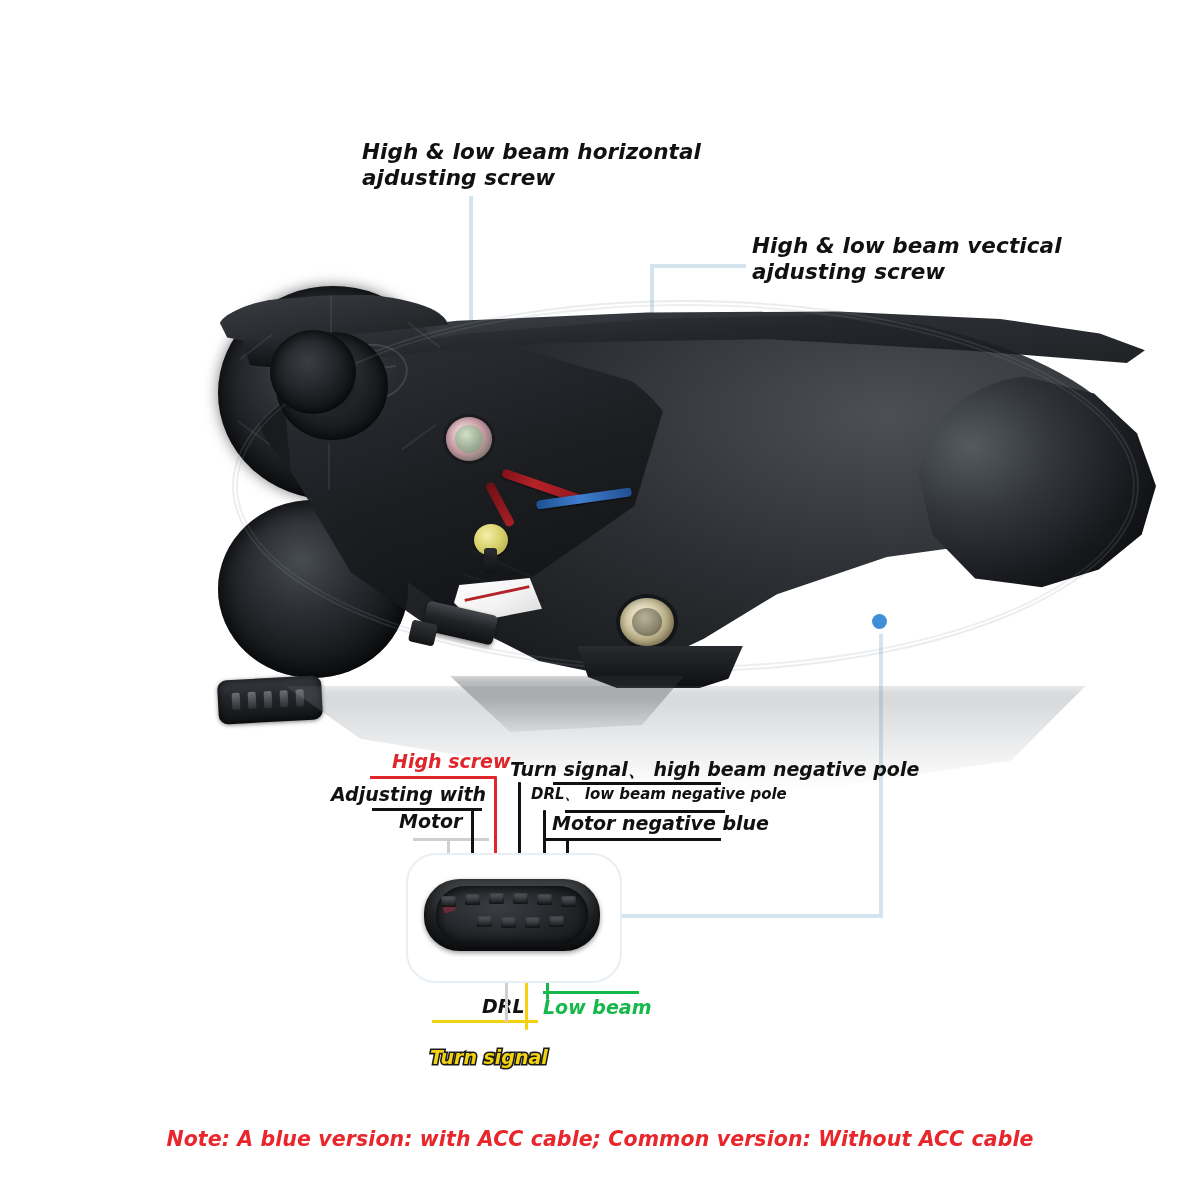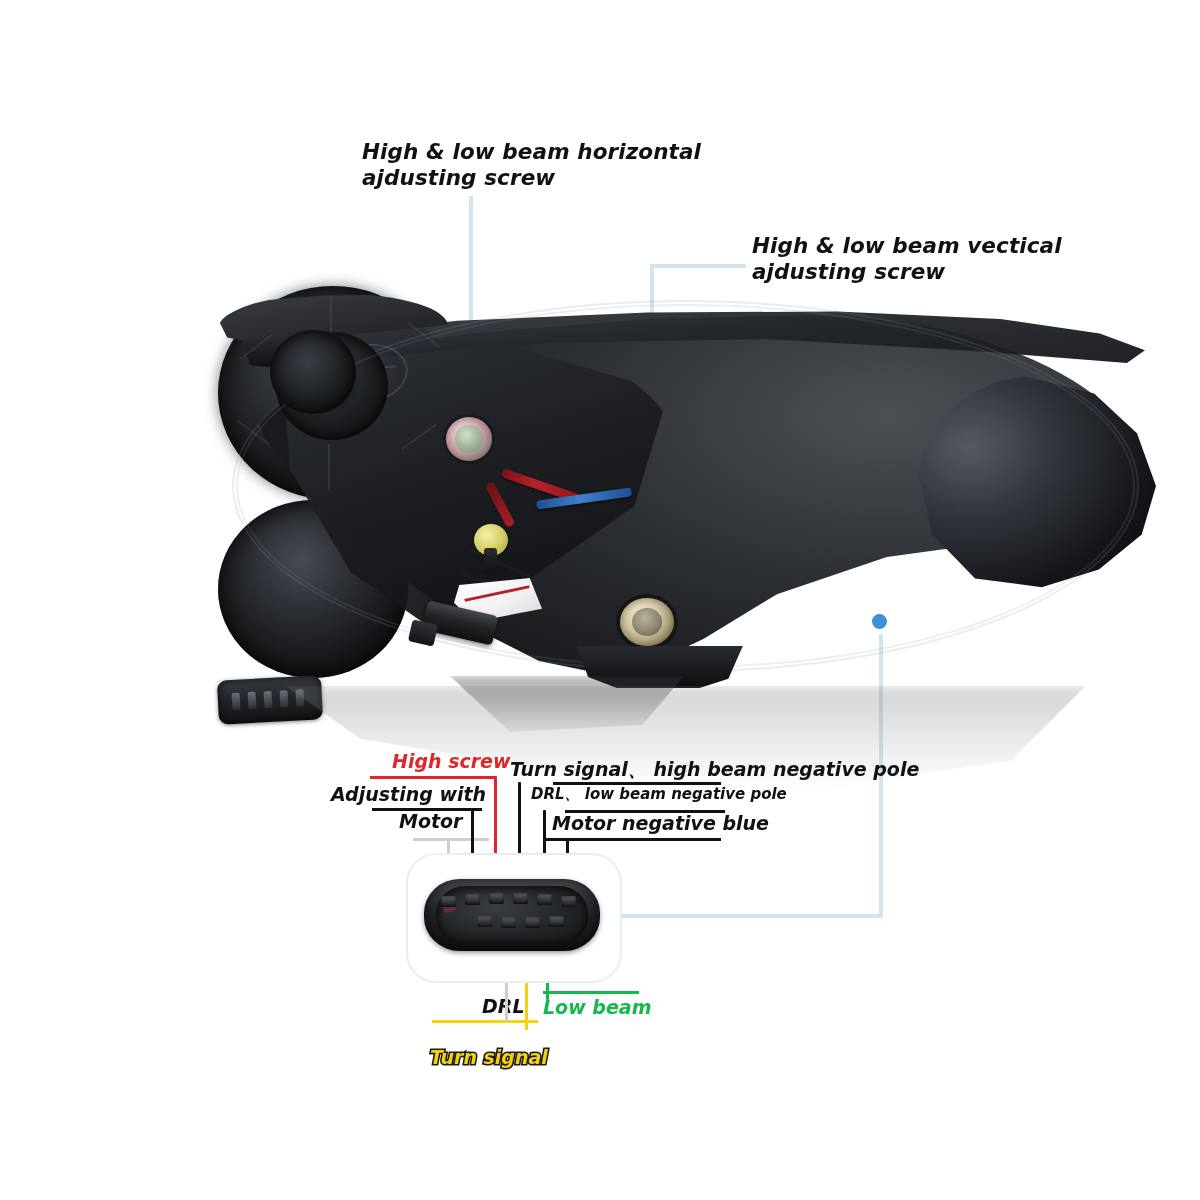--- a/index.html
+++ b/index.html
@@ -358,14 +358,15 @@
   <div class="cpin" style="left:465px;top:894px;"></div>
   <div class="cpin" style="left:489px;top:893px;"></div>
   <div class="cpin" style="left:513px;top:893px;"></div>
   <div class="cpin" style="left:537px;top:894px;"></div>
   <div class="cpin" style="left:561px;top:896px;"></div>
   <div class="cpin" style="left:477px;top:916px;"></div>
   <div class="cpin" style="left:501px;top:917px;"></div>
   <div class="cpin" style="left:525px;top:917px;"></div>
   <div class="cpin" style="left:549px;top:916px;"></div>
 
+  <div id="note">Note: A blue version: with ACC cable; Common version: Without ACC cable</div>
 
 </div>
 
 </body></html>

